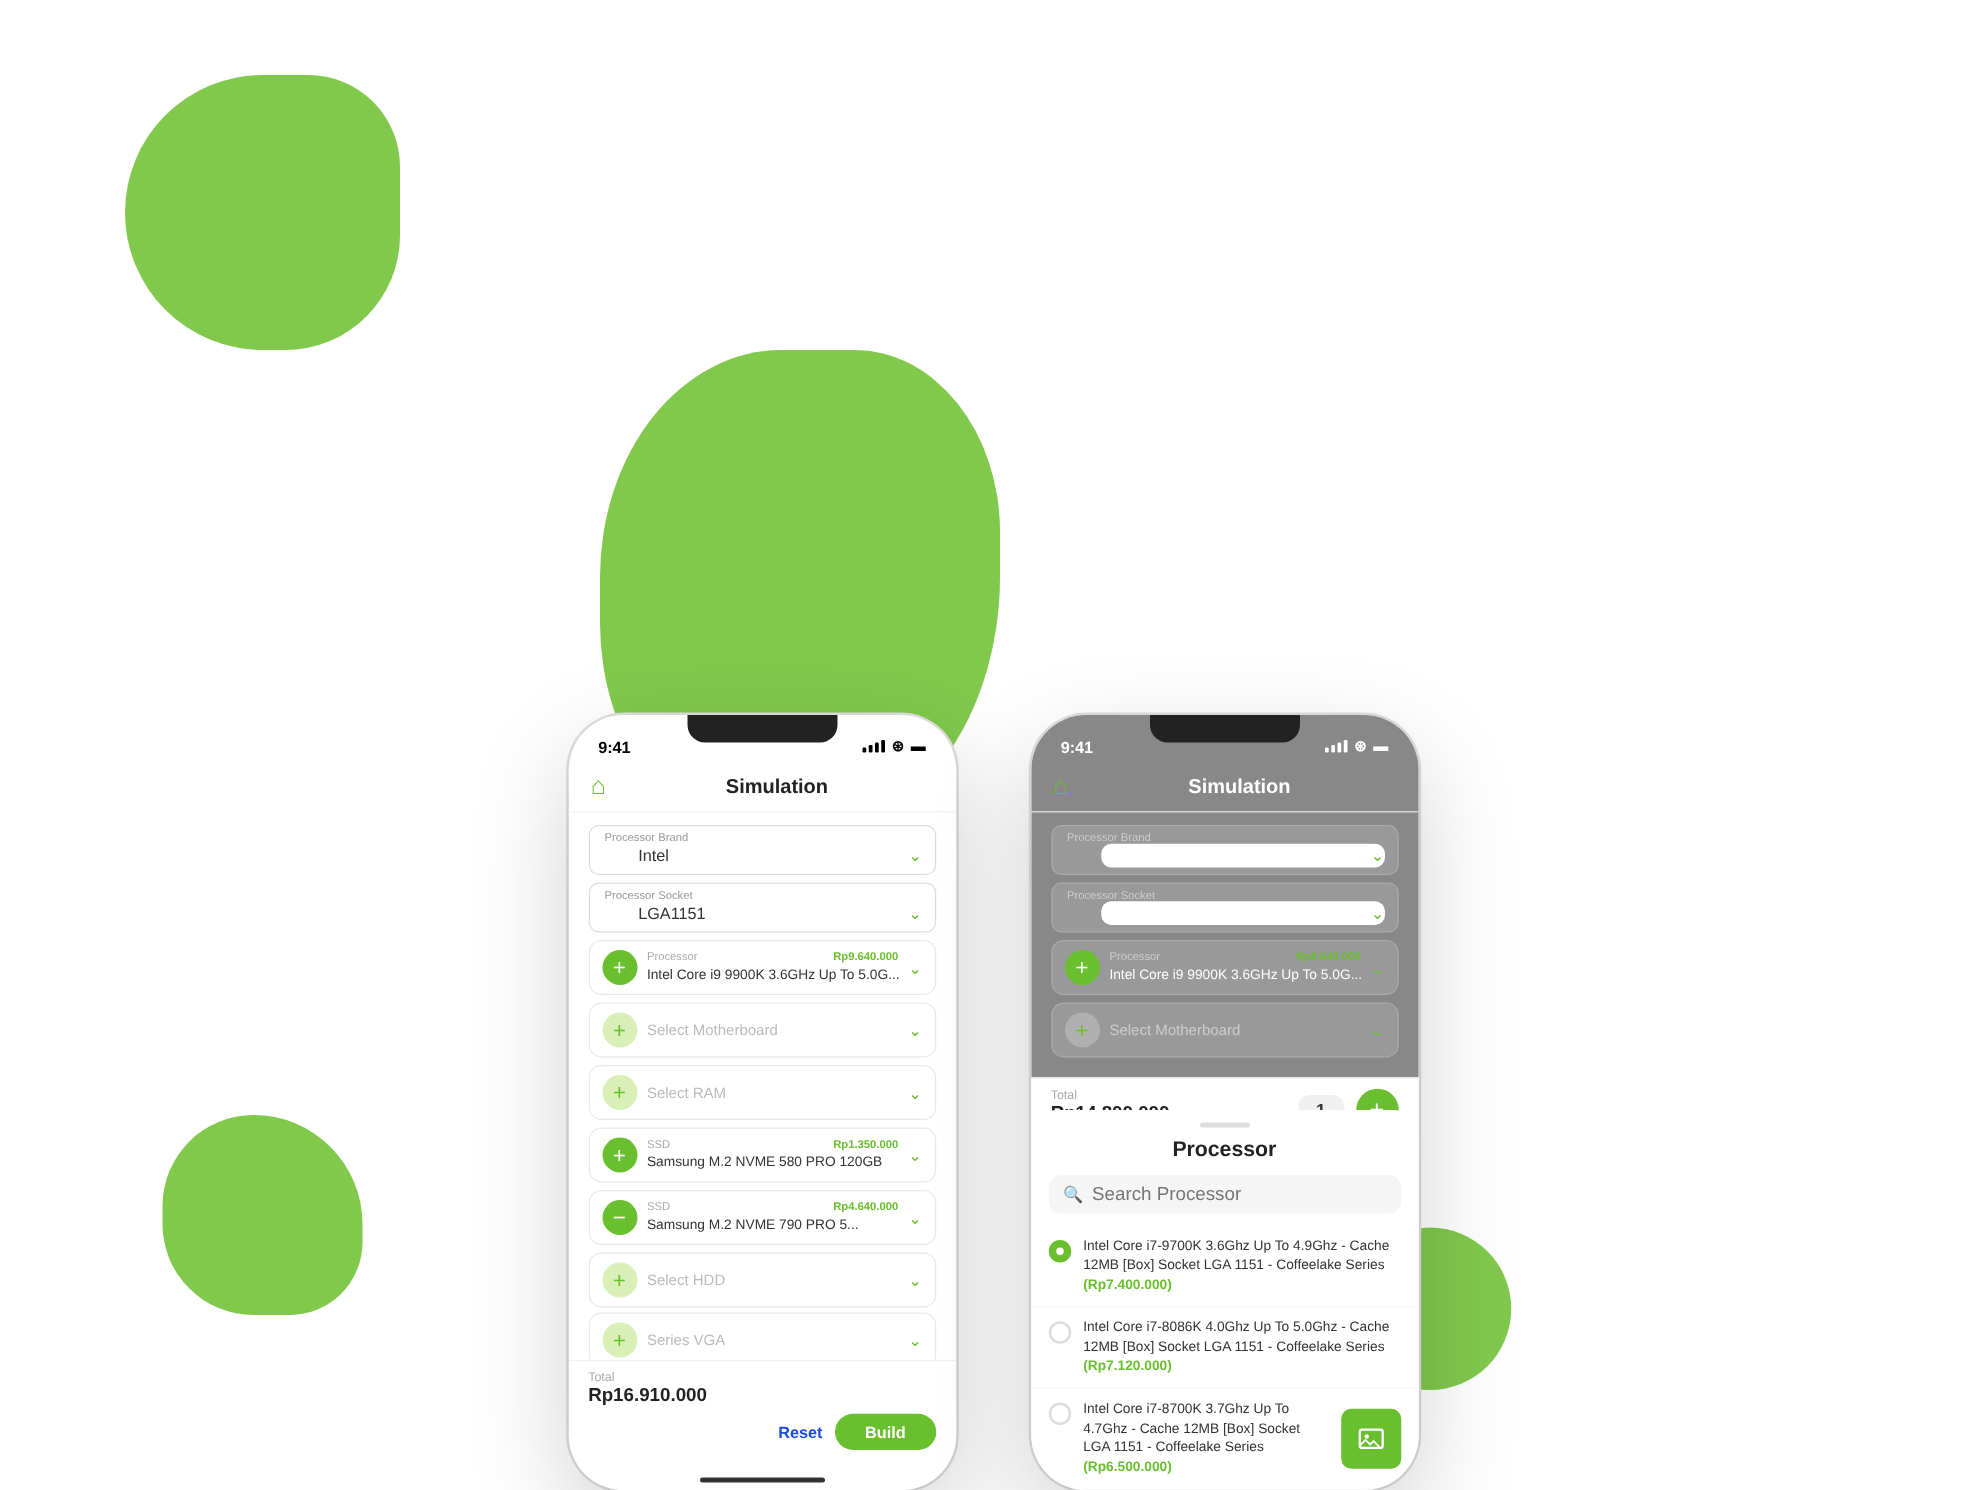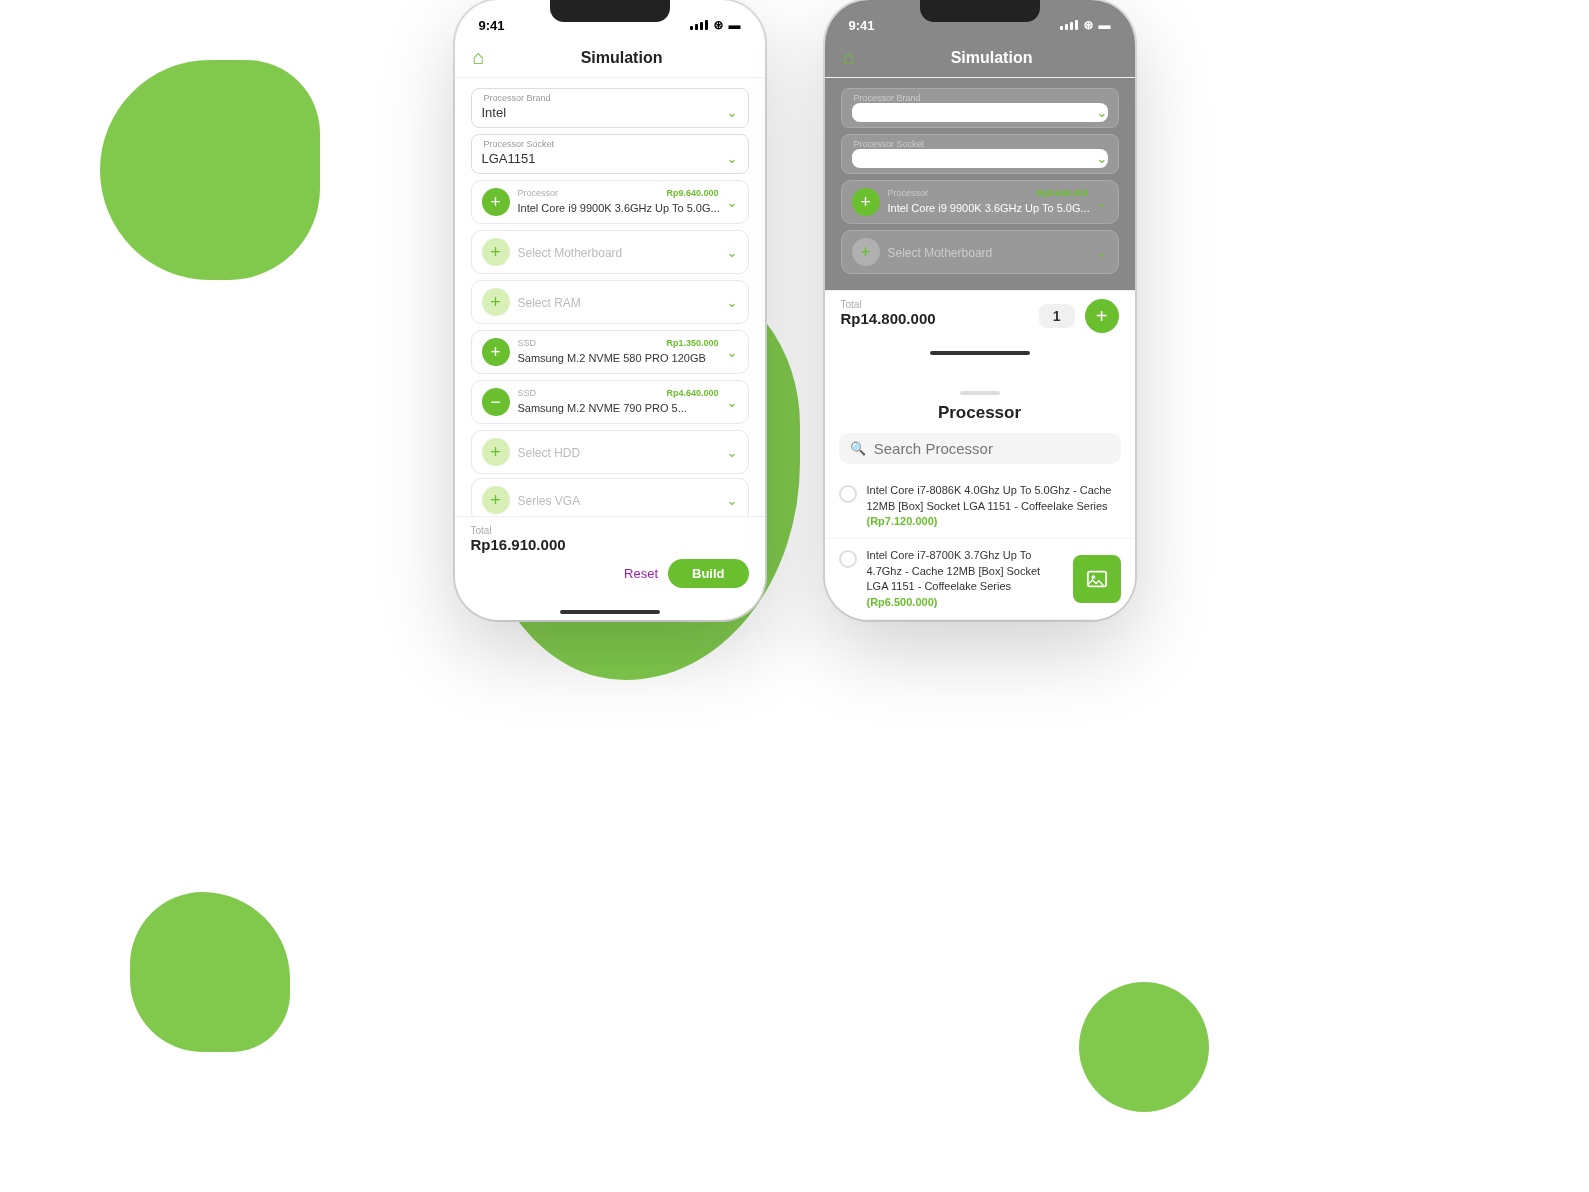--- a/index.html
+++ b/index.html
@@ -15,21 +15,21 @@
       position: relative;
     }
 
     .scene {
       position: relative;
       width: 1589px;
       height: 1192px;
       background: white;
       display: flex;
       justify-content: center;
-      align-items: flex-start;
+      align-items: flex-end;
       overflow: hidden;
     }
 
     
     .blob {
       position: absolute;
       border-radius: 50%;
       background: #6abf2e;
       opacity: 0.85;
     }
@@ -160,20 +160,21 @@
     }
     .field-row {
       display: flex;
       align-items: center;
       justify-content: space-between;
       border: 1px solid #ddd;
       border-radius: 8px;
       padding: 6px 10px;
       background: white;
       position: relative;
+      margin-left: 29px;
     }
     .field-value {
       font-size: 13px;
       color: #333;
       font-weight: 500;
     }
     .chevron {
       color: #6abf2e;
       font-size: 13px;
     }
@@ -263,23 +264,23 @@
     }
     .bottom-actions {
       display: flex;
       justify-content: flex-end;
       gap: 10px;
       align-items: center;
     }
     .btn-reset {
       background: none;
       border: none;
-      color: #a21caf;
+      color: #1d4ed8;
       font-size: 13px;
-      font-weight: 400;
+      font-weight: 700;
       cursor: pointer;
     }
     .btn-build {
       background: #6abf2e;
       color: white;
       border: none;
       border-radius: 20px;
       padding: 7px 24px;
       font-size: 13px;
       font-weight: 600;
@@ -657,20 +658,27 @@
         <div class="overlay-handle"></div>
         <div class="overlay-title">Processor</div>
 
         <div class="search-bar">
           <span class="search-icon">🔍</span>
           <input class="search-input" type="text" placeholder="Search Processor" style="">
         </div>
 
         <div>
 
+          <div class="processor-item">
+            <div class="radio-circle selected"></div>
+            <div class="proc-text">
+              <div>Intel Core i7-9700K 3.6Ghz Up To 4.9Ghz - Cache 12MB [Box] Socket LGA 1151 - Coffeelake Series</div>
+              <div class="proc-price">(Rp7.400.000)</div>
+            </div>
+          </div>
 
           <div class="processor-item">
             <div class="radio-circle"></div>
             <div class="proc-text">
               <div>Intel Core i7-8086K 4.0Ghz Up To 5.0Ghz - Cache 12MB [Box] Socket LGA 1151 - Coffeelake Series</div>
               <div class="proc-price">(Rp7.120.000)</div>
             </div>
           </div>
 
           <div class="processor-item">

